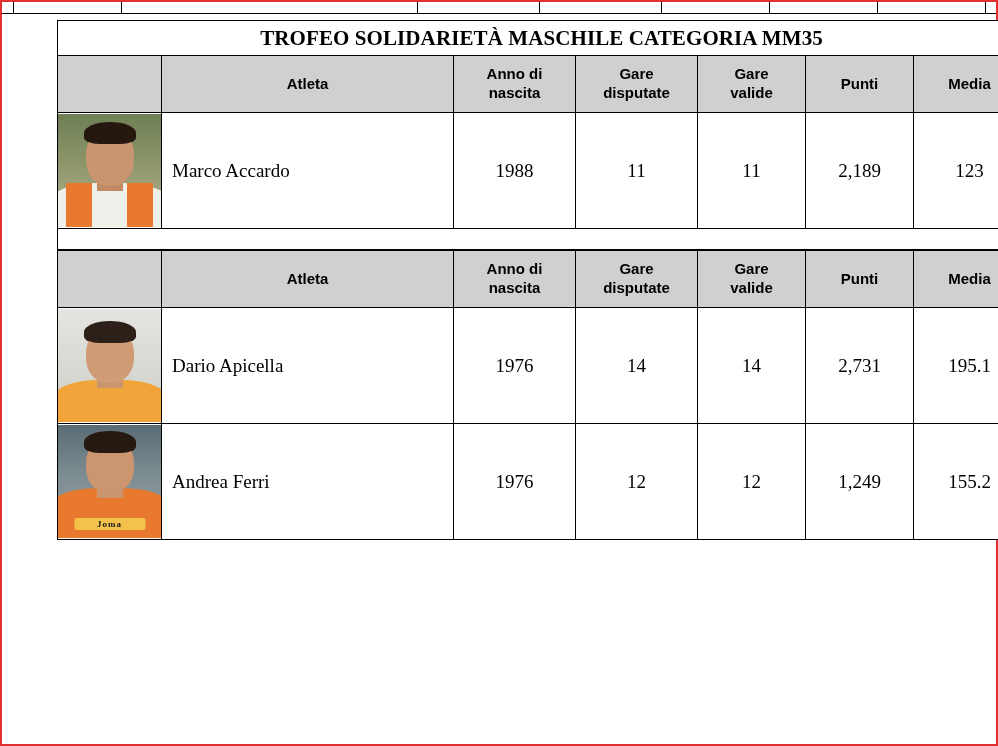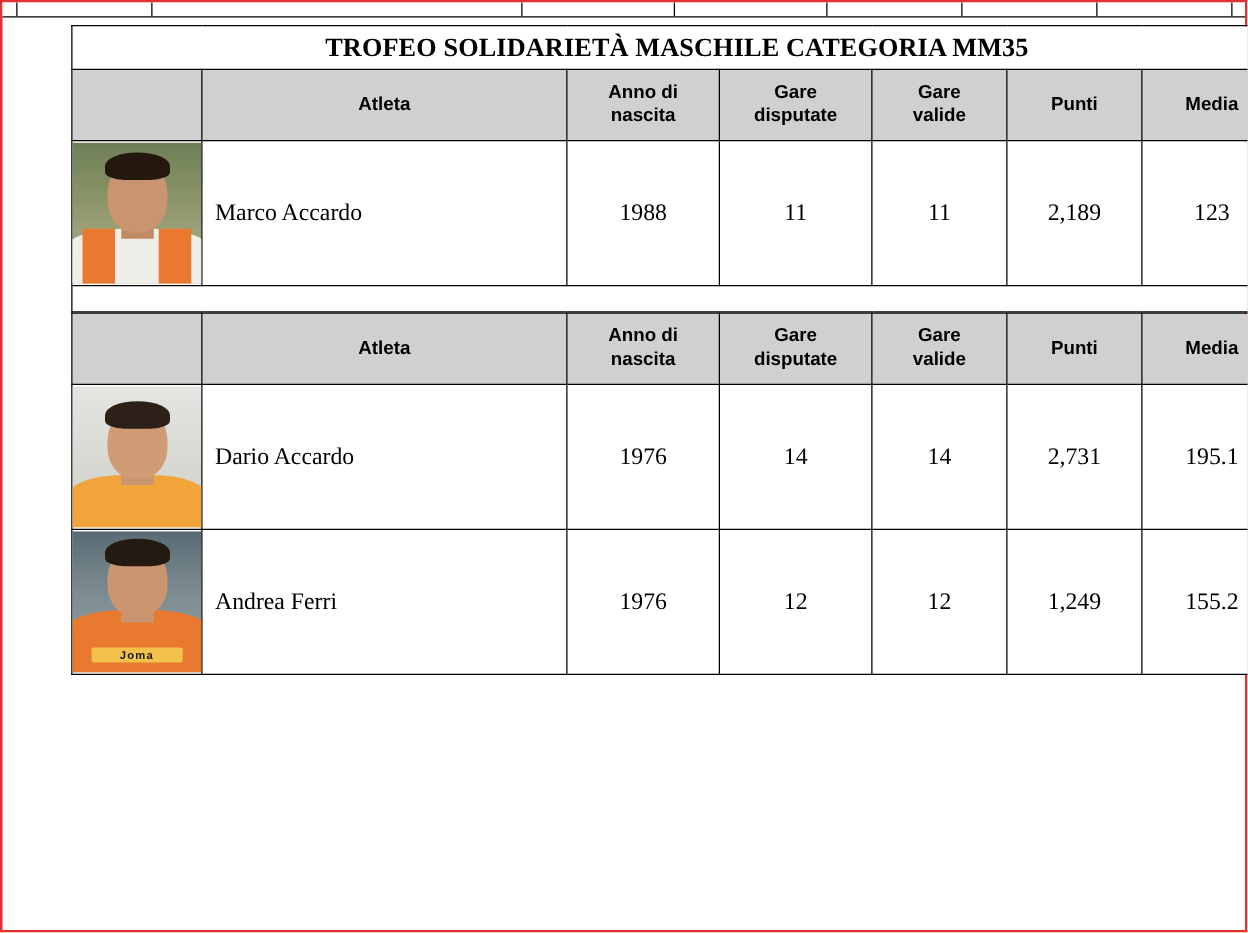--- a/index.html
+++ b/index.html
@@ -157,21 +157,21 @@
   .p3 .body { bottom: 0; width: 112px; height: 42px; background: #f0a43a; }
   .p3 .neck { bottom: 34px; width: 26px; height: 16px; background: #c9956f; }
   .p3 .head { top: 18px; width: 48px; height: 56px; background: #cf9c76; }
   .p3 .hair { top: 12px; width: 52px; height: 22px; background: #2d2018; }
   
   .p4 .bg { background: linear-gradient(180deg,#5a6b74 0%,#7e8d92 45%,#9aa4a6 100%); }
   .p4 .body { bottom: 0; width: 122px; height: 50px; background: #e8792f; }
   .p4 .neck { bottom: 40px; width: 26px; height: 16px; background: #c9956f; }
   .p4 .head { top: 12px; width: 48px; height: 56px; background: #cb9570; }
   .p4 .hair { top: 6px; width: 52px; height: 22px; background: #241a12; }
-  .p4 .logo { position: absolute; bottom: 8px; left: 50%; transform: translateX(-50%); font-family: Liberation Sans, sans-serif; font-size: 9px; font-weight: bold; color: #1b1b1b; background: #f3c24a; padding: 1px 23px; border-radius: 2px; letter-spacing: 1px; }
+  .p4 .logo { position: absolute; bottom: 8px; left: 50%; transform: translateX(-50%); font-family: Liberation Serif, serif; font-size: 9px; font-weight: bold; color: #1b1b1b; background: #f3c24a; padding: 1px 23px; border-radius: 2px; letter-spacing: 1px; }
 </style>
 </head>
 <body>
 
 <div id="page">
 
   <div class="top-strip">
     <div class="seg" style="left:0;width:12px;"></div>
     <div class="seg" style="left:12px;width:108px;"></div>
     <div class="seg" style="left:120px;width:296px;"></div>
@@ -273,21 +273,21 @@
       <tr class="data-row">
         <td class="photo-cell">
           <div class="photo p3">
             <div class="bg"></div>
             <div class="body"></div>
             <div class="neck"></div>
             <div class="head"></div>
             <div class="hair"></div>
           </div>
         </td>
-        <td class="name-cell">Dario Accardo</td>
+        <td class="name-cell">Dario Apicella</td>
         <td>1976</td>
         <td>14</td>
         <td>14</td>
         <td>2,731</td>
         <td>195.1</td>
       </tr>
       <tr class="data-row">
         <td class="photo-cell">
           <div class="photo p4">
             <div class="bg"></div>

